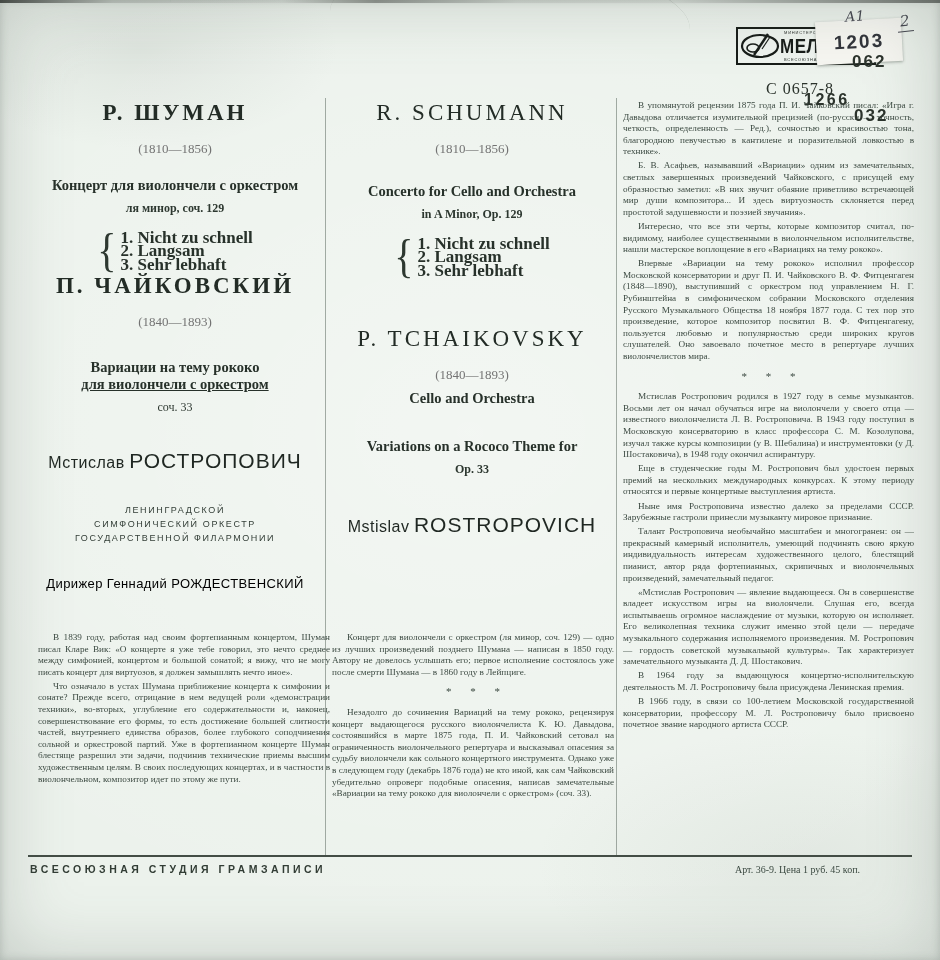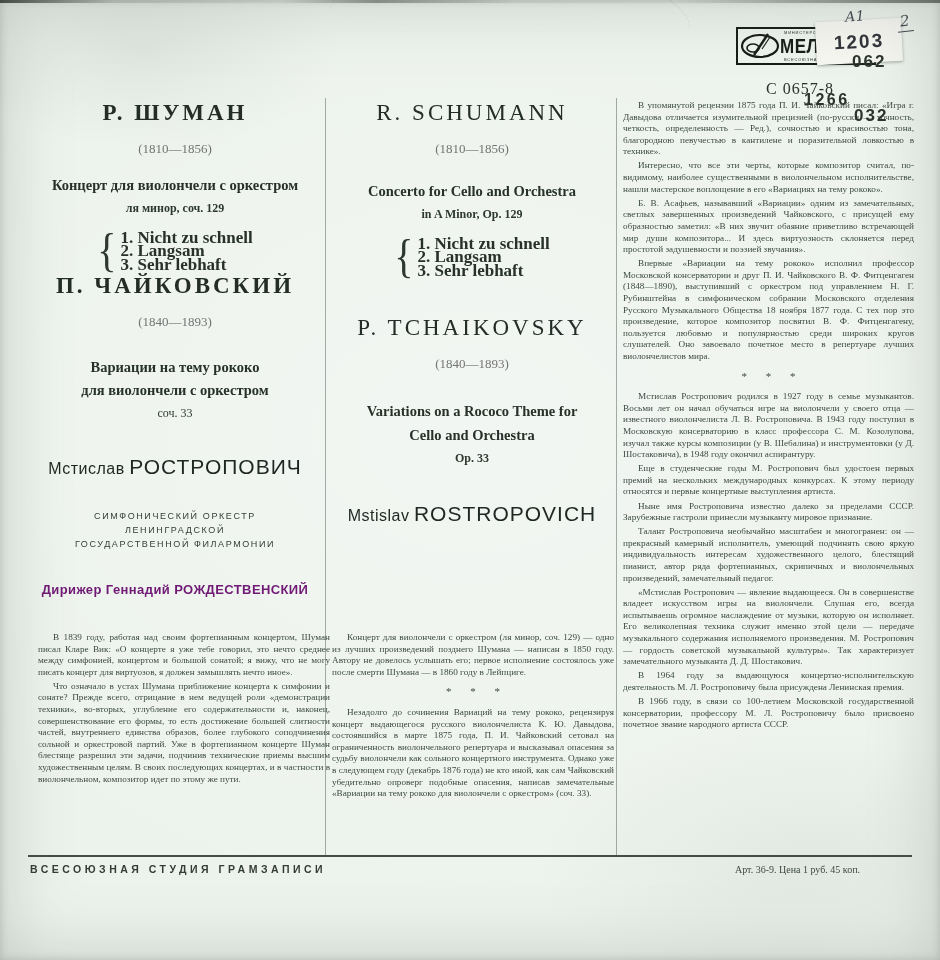--- a/index.html
+++ b/index.html
@@ -30,21 +30,21 @@
   .work-title{font-size:14.5px;font-weight:bold;color:#27312a;}
   .work-sub{font-size:12px;font-weight:bold;margin-top:7px;color:#2d3830;}
   .movements-wrap{display:inline-flex;align-items:center;margin-top:13px;text-align:left;}
   .brace{font-size:40px;font-weight:300;line-height:44px;transform:scaleY(1.15);margin-right:4px;color:#2d3830;}
   .movements div{font-size:17px;font-weight:bold;line-height:13.5px;color:#27312a;}
   .soloist{font-family:"Liberation Sans", sans-serif;color:#1f2722;}
   .soloist .first{font-size:16px;letter-spacing:.5px;}
   .soloist .last{font-size:21px;letter-spacing:1px;font-weight:500;}
   .orch{font-family:"Liberation Sans", sans-serif;font-size:9px;letter-spacing:1.6px;line-height:14px;color:#333e37;}
   .orch-en{font-size:10px;font-weight:bold;letter-spacing:1px;line-height:15px;color:#2b352e;}
-  .conductor{font-family:"Liberation Sans", sans-serif;font-size:13px;font-weight:bold;letter-spacing:.4px;color:#701a75;}
+  .conductor{font-family:"Liberation Sans", sans-serif;font-size:13px;font-weight:normal;letter-spacing:.4px;color:#000000;}
   .body-text{font-size:9.2px;line-height:11.6px;text-align:justify;color:#3c4a42;}
   .body-text p{margin:0 0 2.5px 0;text-indent:15px;}
   .stars{text-align:center;font-size:11px;letter-spacing:0;word-spacing:16px;margin:8px 0 9px 0;color:#3c4a42;}
 
   
   .logo-box{position:absolute;left:736px;top:27px;width:140px;height:38px;border:2.5px solid #171c18;background:#eef3ee;z-index:4;display:flex;align-items:center;box-sizing:border-box;}
   .logo-oval{width:40px;height:26px;margin-left:2px;flex:0 0 auto;position:relative;}
   .logo-word{font-family:"Liberation Sans", sans-serif;font-weight:bold;font-size:17px;letter-spacing:.5px;color:#171c18;line-height:17px;transform:scaleY(1.15);white-space:nowrap;overflow:hidden;}
   .logo-tiny{position:absolute;font-family:"Liberation Sans", sans-serif;font-size:4px;letter-spacing:.8px;color:#2a302b;white-space:nowrap;overflow:hidden;max-width:95px;}
   .sticker{position:absolute;left:816px;top:20px;width:86px;height:43px;background:#f6f6f1;box-shadow:0 1px 3px rgba(60,70,62,.45);transform:rotate(-3deg);z-index:5;display:flex;align-items:center;justify-content:center;}
@@ -99,29 +99,29 @@
     <span class="brace">{</span>
     <span class="movements">
       <div>1. Nicht zu schnell</div>
       <div>2. Langsam</div>
       <div>3. Sehr lebhaft</div>
     </span>
   </div>
   <div class="composer" style="">П. ЧАЙКОВСКИЙ</div>
   <div class="years">(1840—1893)</div>
   <div class="work-title" style="margin-top:29px;">Вариации на тему рококо</div>
-  <div class="work-title" style="margin-top:6px;">для виолончели с оркестром</div>
+  <div class="work-title" style="text-decoration:underline;">для виолончели с оркестром</div>
   <div class="work-sub" style="font-weight:normal;">соч. 33</div>
   <div class="soloist" style="margin-top:34px;">
     <span class="first">Мстислав</span>
     <span class="last">РОСТРОПОВИЧ</span>
   </div>
   <div class="orch" style="margin-top:30px;">
+    <div>ЛЕНИНГРАДСКОЙ</div>
     <div>СИМФОНИЧЕСКИЙ ОРКЕСТР</div>
-    <div>ЛЕНИНГРАДСКОЙ</div>
     <div>ГОСУДАРСТВЕННОЙ ФИЛАРМОНИИ</div>
   </div>
   <div class="conductor" style="margin-top:31px;">Дирижер Геннадий РОЖДЕСТВЕНСКИЙ</div>
 </div>
 
 <div class="col body-text" style="left:38px;top:632px;width:292px;">
   <p>В 1839 году, работая над своим фортепианным концертом, Шуман писал Кларе Вик: «О концерте я уже тебе говорил, это нечто среднее между симфонией, концертом и большой сонатой; я вижу, что не могу писать концерт для виртуозов, я должен замышлять нечто иное».</p>
   <p>Что означало в устах Шумана приближение концерта к симфонии и сонате? Прежде всего, отрицание в нем ведущей роли «демонстрации техники», во-вторых, углубление его содержательности и, наконец, совершенствование его формы, то есть достижение большей слитности частей, внутреннего единства образов, более глубокого соподчинения сольной и оркестровой партий. Уже в фортепианном концерте Шуман блестяще разрешил эти задачи, подчинив технические приемы высшим художественным целям. В своих последующих концертах, и в частности в виолончельном, композитор идет по этому же пути.</p>
 </div>
 
@@ -131,41 +131,41 @@
   <div class="work-title" style="margin-top:26px;">Concerto for Cello and Orchestra</div>
   <div class="work-sub">in A Minor, Op. 129</div>
   <div class="movements-wrap">
     <span class="brace">{</span>
     <span class="movements">
       <div>1. Nicht zu schnell</div>
       <div>2. Langsam</div>
       <div>3. Sehr lebhaft</div>
     </span>
   </div>
-  <div class="composer" style="margin-top:36px;font-weight:500;">P. TCHAIKOVSKY</div>
+  <div class="composer" style="margin-top:47px;font-weight:500;">P. TCHAIKOVSKY</div>
   <div class="years">(1840—1893)</div>
+  <div class="work-title" style="margin-top:7px;">Cello and Orchestra</div>
   <div class="work-title" style="margin-top:31px;">Variations on a Rococo Theme for</div>
-  <div class="work-title" style="margin-top:7px;">Cello and Orchestra</div>
   <div class="work-sub">Op. 33</div>
   <div class="soloist" style="margin-top:36px;">
     <span class="first">Mstislav</span>
     <span class="last">ROSTROPOVICH</span>
   </div>
 </div>
 
 <div class="col body-text" style="left:332px;top:632px;width:282px;">
   <p>Концерт для виолончели с оркестром (ля минор, соч. 129) — одно из лучших произведений позднего Шумана — написан в 1850 году. Автору не довелось услышать его; первое исполнение состоялось уже после смерти Шумана — в 1860 году в Лейпциге.</p>
   <div class="stars">* * *</div>
   <p>Незадолго до сочинения Вариаций на тему рококо, рецензируя концерт выдающегося русского виолончелиста К. Ю. Давыдова, состоявшийся в марте 1875 года, П. И. Чайковский сетовал на ограниченность виолончельного репертуара и высказывал опасения за судьбу виолончели как сольного концертного инструмента. Однако уже в следующем году (декабрь 1876 года) не кто иной, как сам Чайковский убедительно опроверг подобные опасения, написав замечательные «Вариации на тему рококо для виолончели с оркестром» (соч. 33).</p>
 </div>
 
 <div class="col body-text" style="left:623px;top:100px;width:291px;">
   <p>В упомянутой рецензии 1875 года П. И. Чайковский писал: «Игра г. Давыдова отличается изумительной прецизией (по-русски — точность, четкость, определенность — Ред.), сочностью и красивостью тона, благородною певучестью в кантилене и поразительной ловкостью в технике».</p>
+  <p>Б. В. Асафьев, называвший «Вариации» одним из замечательных, светлых завершенных произведений Чайковского, с присущей ему образностью заметил: «В них звучит обаяние приветливо встречающей мир души композитора... И здесь виртуозность склоняется перед простотой задушевности и поэзией звучания».</p>
   <p>Интересно, что все эти черты, которые композитор считал, по-видимому, наиболее существенными в виолончельном исполнительстве, нашли мастерское воплощение в его «Вариациях на тему рококо».</p>
-  <p>Б. В. Асафьев, называвший «Вариации» одним из замечательных, светлых завершенных произведений Чайковского, с присущей ему образностью заметил: «В них звучит обаяние приветливо встречающей мир души композитора... И здесь виртуозность склоняется перед простотой задушевности и поэзией звучания».</p>
   <p>Впервые «Вариации на тему рококо» исполнил профессор Московской консерватории и друг П. И. Чайковского В. Ф. Фитценгаген (1848—1890), выступивший с оркестром под управлением Н. Г. Рубинштейна в симфоническом собрании Московского отделения Русского Музыкального Общества 18 ноября 1877 года. С тех пор это произведение, которое композитор посвятил В. Ф. Фитценгагену, пользуется любовью и популярностью среди широких кругов слушателей. Оно завоевало почетное место в репертуаре лучших виолончелистов мира.</p>
   <div class="stars">* * *</div>
   <p>Мстислав Ростропович родился в 1927 году в семье музыкантов. Восьми лет он начал обучаться игре на виолончели у своего отца — известного виолончелиста Л. В. Ростроповича. В 1943 году поступил в Московскую консерваторию в класс профессора С. М. Козолупова, изучал также курсы композиции (у В. Шебалина) и инструментовки (у Д. Шостаковича), в 1948 году окончил аспирантуру.</p>
   <p>Еще в студенческие годы М. Ростропович был удостоен первых премий на нескольких международных конкурсах. К этому периоду относятся и первые концертные выступления артиста.</p>
   <p>Ныне имя Ростроповича известно далеко за пределами СССР. Зарубежные гастроли принесли музыканту мировое признание.</p>
   <p>Талант Ростроповича необычайно масштабен и многогранен: он — прекрасный камерный исполнитель, умеющий подчинять свою яркую индивидуальность интересам художественного целого, блестящий пианист, автор ряда фортепианных, скрипичных и виолончельных произведений, замечательный педагог.</p>
   <p>«Мстислав Ростропович — явление выдающееся. Он в совершенстве владеет искусством игры на виолончели. Слушая его, всегда испытываешь огромное наслаждение от музыки, которую он исполняет. Его великолепная техника служит именно этой цели — передаче музыкального содержания исполняемого произведения. М. Ростропович — гордость советской музыкальной культуры». Так характеризует замечательного музыканта Д. Д. Шостакович.</p>
   <p>В 1964 году за выдающуюся концертно-исполнительскую деятельность М. Л. Ростроповичу была присуждена Ленинская премия.</p>
   <p>В 1966 году, в связи со 100-летием Московской государственной консерватории, профессору М. Л. Ростроповичу было присвоено почетное звание народного артиста СССР.</p>
 </div>

